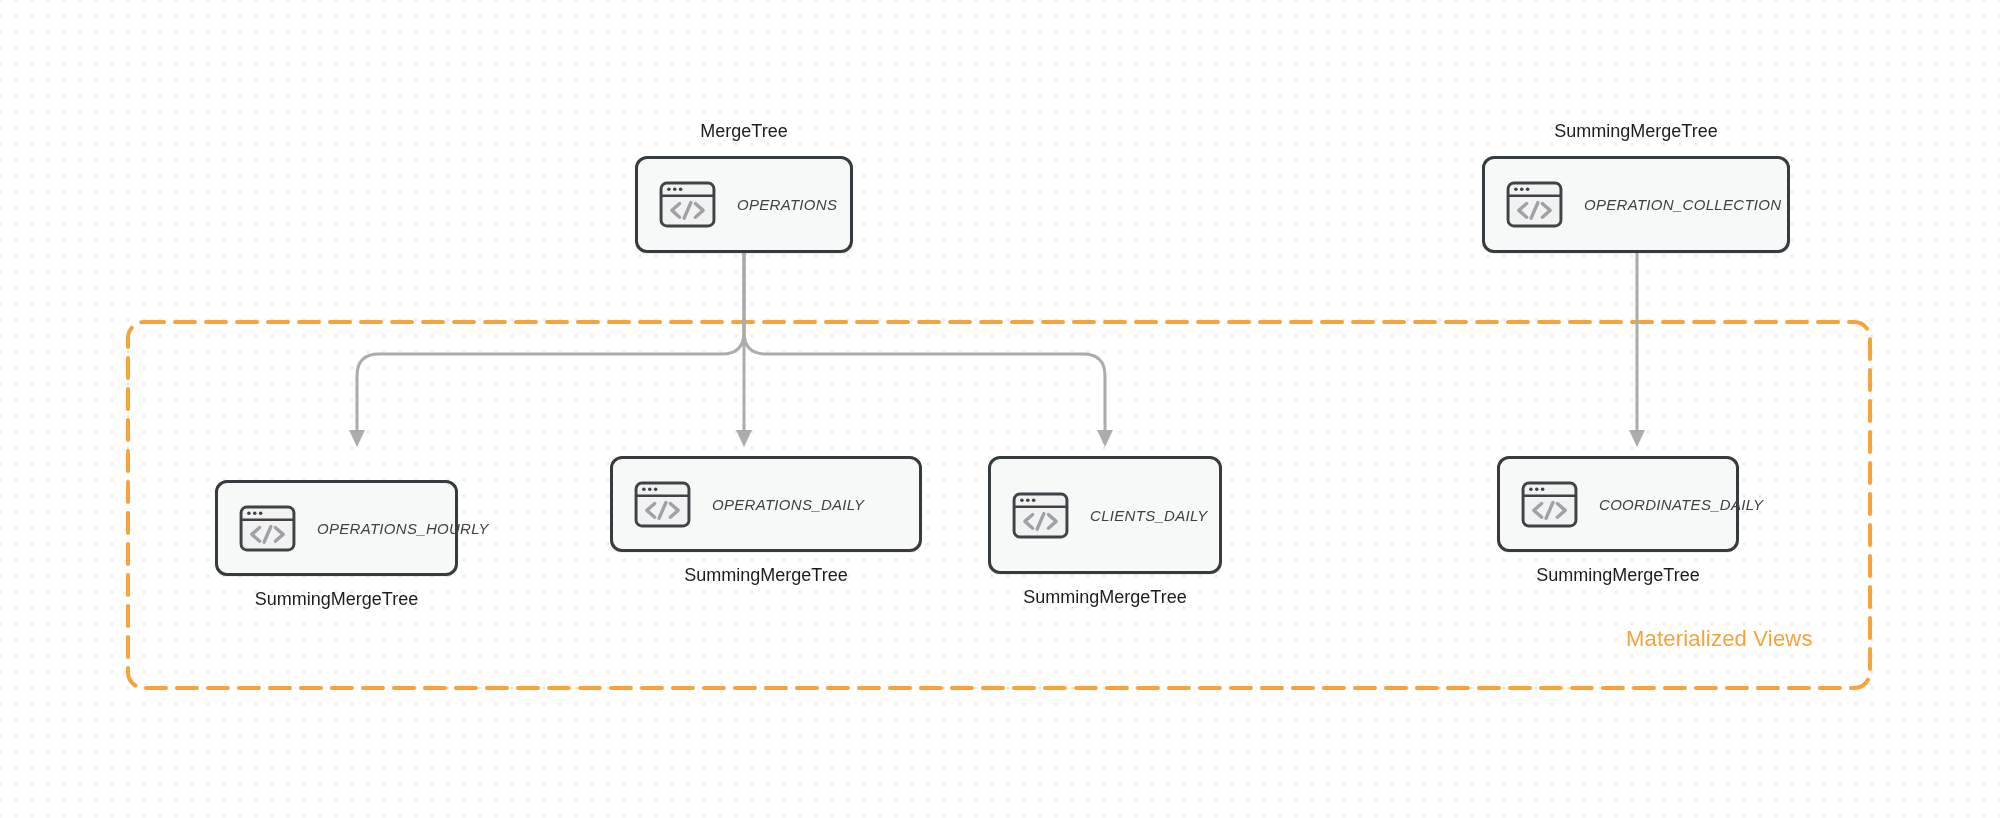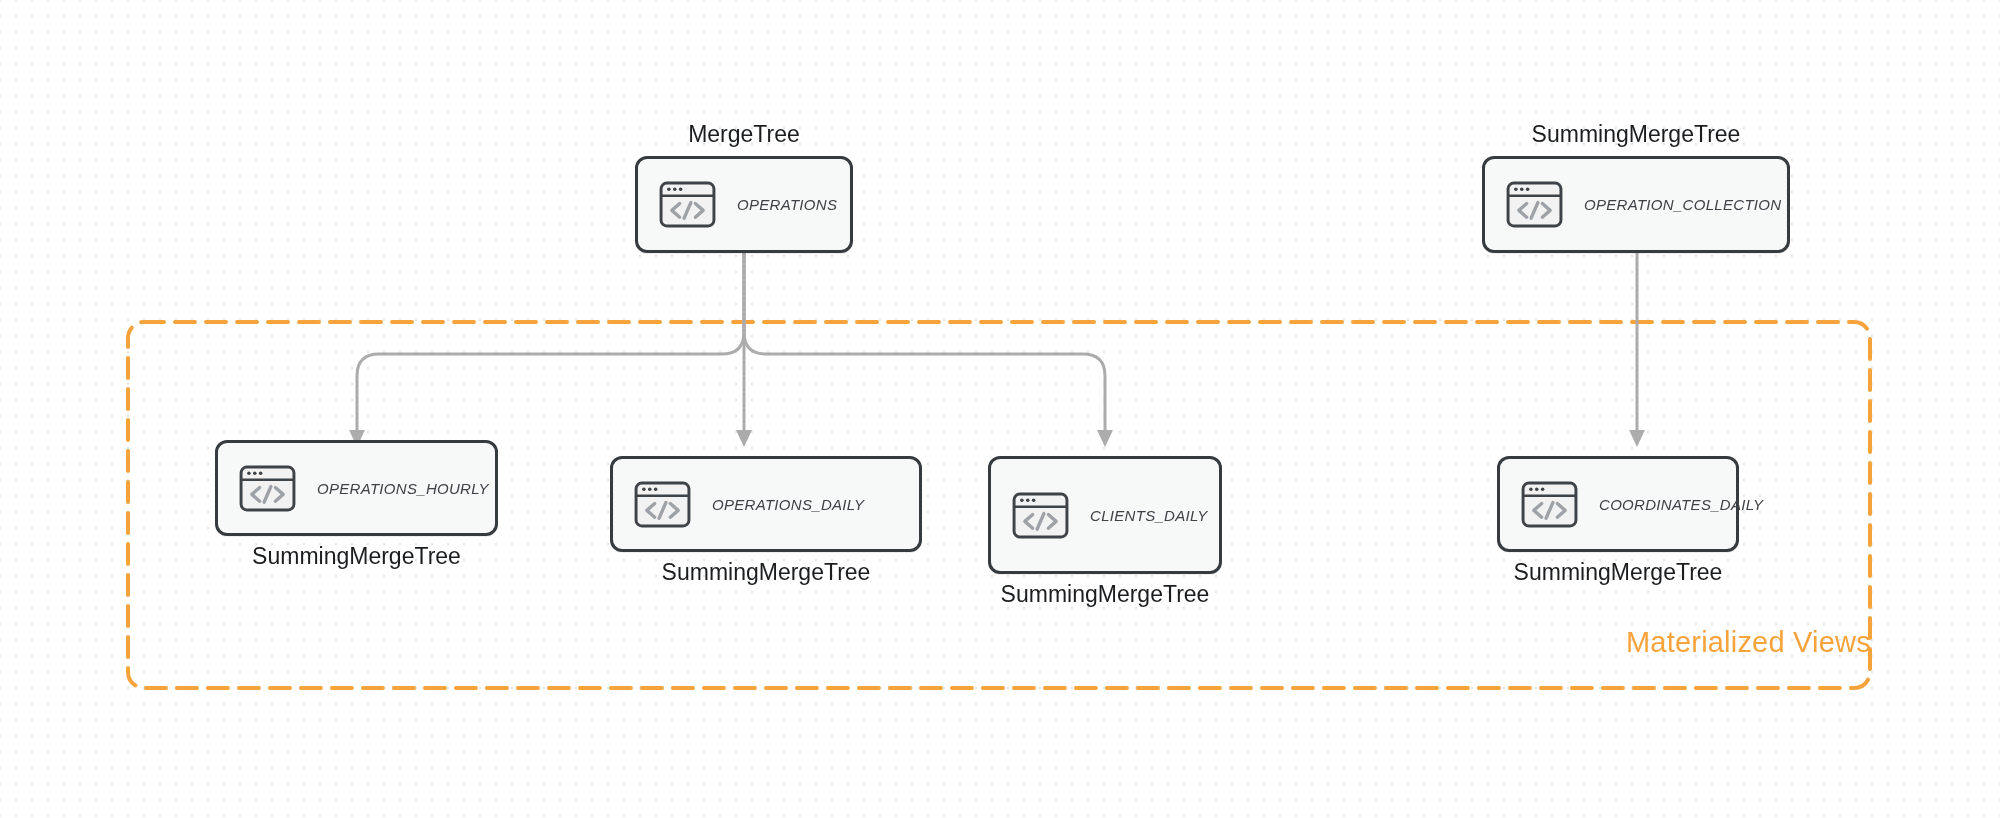--- a/index.html
+++ b/index.html
@@ -40,21 +40,21 @@
     fill:none;
     stroke:var(--arrow-gray);
     stroke-width:3;
     stroke-linecap:round;
     stroke-linejoin:round;
   }
   .arrowhead{fill:var(--arrow-gray);stroke:none}
   .group-label{
     position:absolute;
     left:1626px;top:626px;
-    font-size:29px;
+    font-size:22px;
     font-weight:500;
     color:var(--accent-orange);
     white-space:nowrap;
     letter-spacing:.2px;
   }
   .node{position:absolute}
   .node-box{
     width:100%;height:100%;
     background:var(--node-fill);
     border:3px solid var(--node-border);
@@ -71,21 +71,21 @@
     font-size:15px;
     font-weight:500;
     letter-spacing:.3px;
     color:var(--title-color);
     white-space:nowrap;
     text-align:center;
   }
   .engine-label{
     position:absolute;left:0;right:0;
     text-align:center;
-    font-size:23px;
+    font-size:18px;
     font-weight:500;
     color:var(--label-dark);
     white-space:nowrap;
   }
   .engine-label.above{top:-35px}
   .engine-label.below{bottom:-34px}
   .icon{display:flex;align-items:center}
 </style>
 </head>
 <body>
@@ -139,21 +139,21 @@
             <circle cx="22" cy="8.5" r="1.8" fill="#3E4347"></circle>
           <path d="M21,23 L13,30 L21,37" fill="none" stroke="#9EA2A6" stroke-width="3.4" stroke-linecap="round" stroke-linejoin="round"></path>
           <path d="M25.5,38 L32.5,22" fill="none" stroke="#9EA2A6" stroke-width="3.4" stroke-linecap="round"></path>
           <path d="M37,23 L45,30 L37,37" fill="none" stroke="#9EA2A6" stroke-width="3.4" stroke-linecap="round" stroke-linejoin="round"></path>
         </svg>
       </span>
       <span class="node-title">OPERATION_COLLECTION</span>
     </div>
   </div>
 
-  <div class="node" style="left:215px;top:440px;width:283px;height:96px">
+  <div class="node" style="left:215px;top:480px;width:243px;height:96px">
     <div class="node-box">
       <span class="icon">
         <svg width="57" height="47" viewBox="0 0 58 48">
           <rect x="2" y="2" width="54" height="44" rx="6" fill="#F2F2F2" stroke="#3E4347" stroke-width="3"></rect>
           <line x1="2" y1="15" x2="56" y2="15" stroke="#3E4347" stroke-width="2.6"></line>
           <circle cx="10" cy="8.5" r="1.8" fill="#3E4347"></circle>
             <circle cx="16" cy="8.5" r="1.8" fill="#3E4347"></circle>
             <circle cx="22" cy="8.5" r="1.8" fill="#3E4347"></circle>
           <path d="M21,23 L13,30 L21,37" fill="none" stroke="#9EA2A6" stroke-width="3.4" stroke-linecap="round" stroke-linejoin="round"></path>
           <path d="M25.5,38 L32.5,22" fill="none" stroke="#9EA2A6" stroke-width="3.4" stroke-linecap="round"></path>

